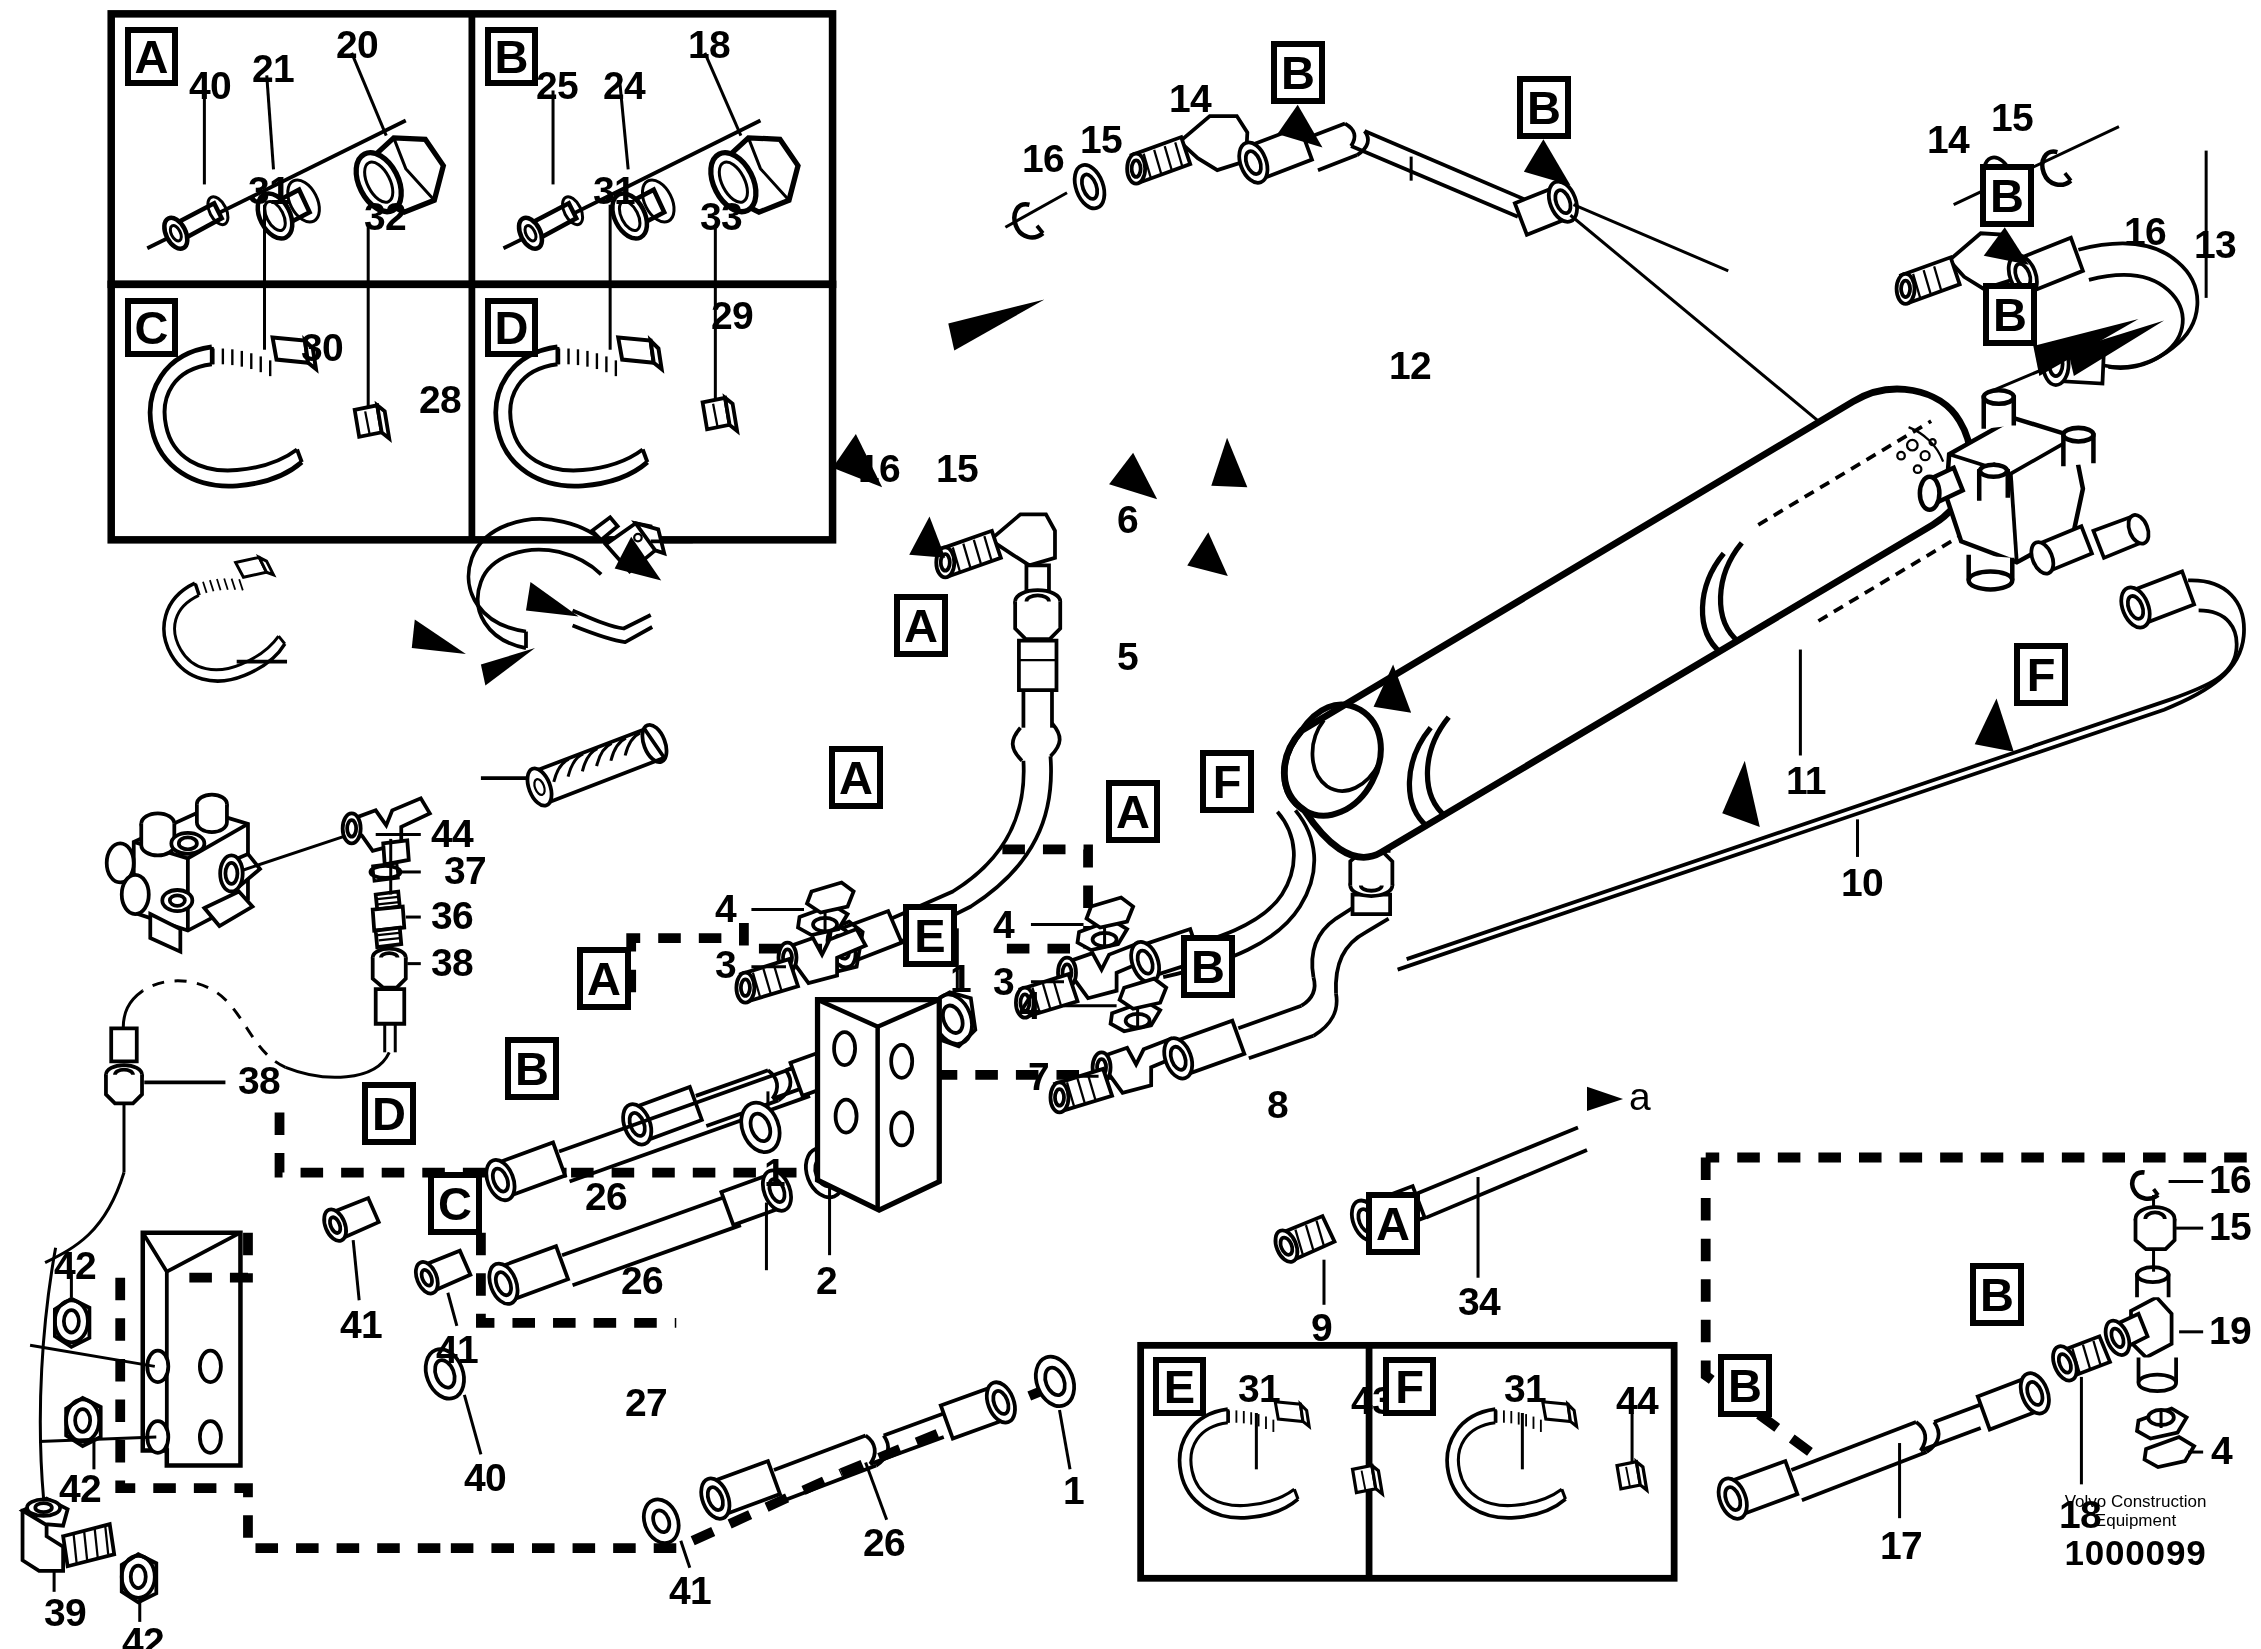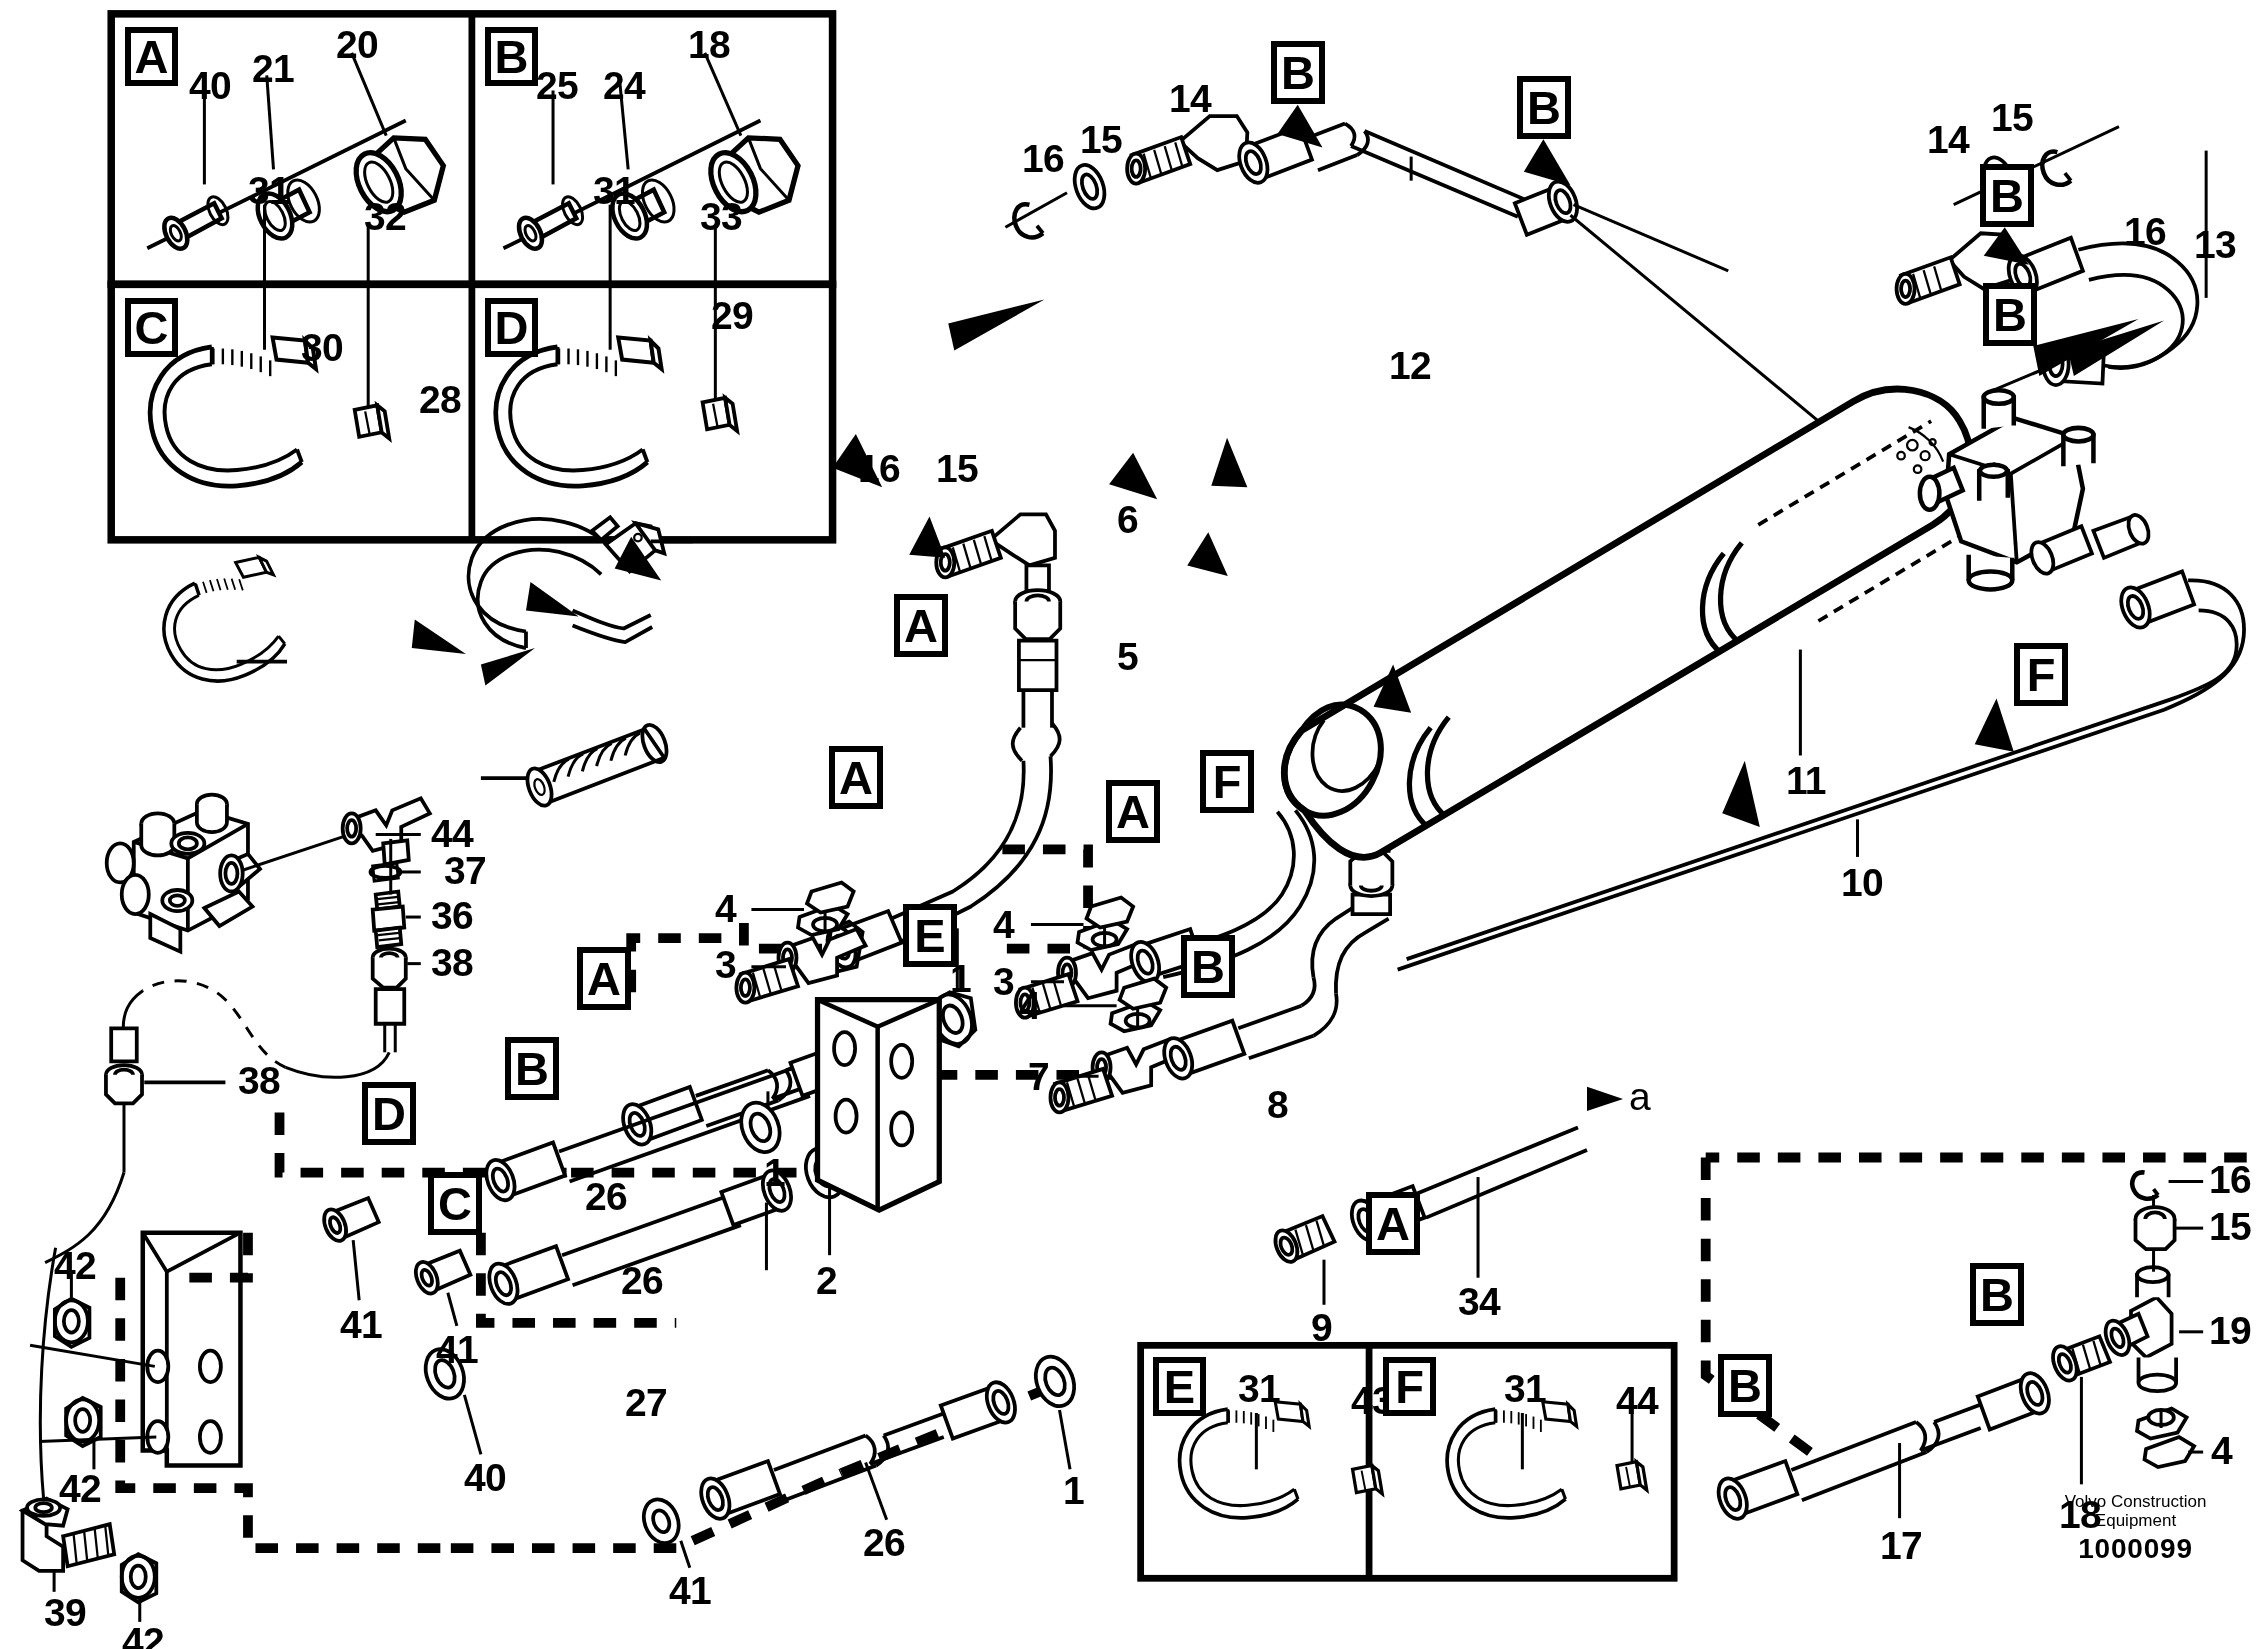--- a/index.html
+++ b/index.html
@@ -33,21 +33,21 @@
   .refbox.big{width:54px;height:63px;font-size:47px;}
   .refbox.panel{width:53px;height:59px;font-size:47px;border-width:6px;}
 
   .brand{
     position:absolute;
     text-align:center;
     font-family:"Liberation Sans",sans-serif;
     color:#000;
   }
   .brand .l1{font-size:17px;font-weight:normal;line-height:1.12;}
-  .brand .l2{font-size:28px;font-weight:bold;letter-spacing:0.8px;margin-top:3px;}
+  .brand .l2{font-size:35px;font-weight:bold;letter-spacing:0.8px;margin-top:3px;}
 
   .letter-a{
     position:absolute;
     font-family:"Liberation Sans",sans-serif;
     font-size:39px;font-weight:normal;color:#000;
   }
 </style>
 </head>
 <body>
 

